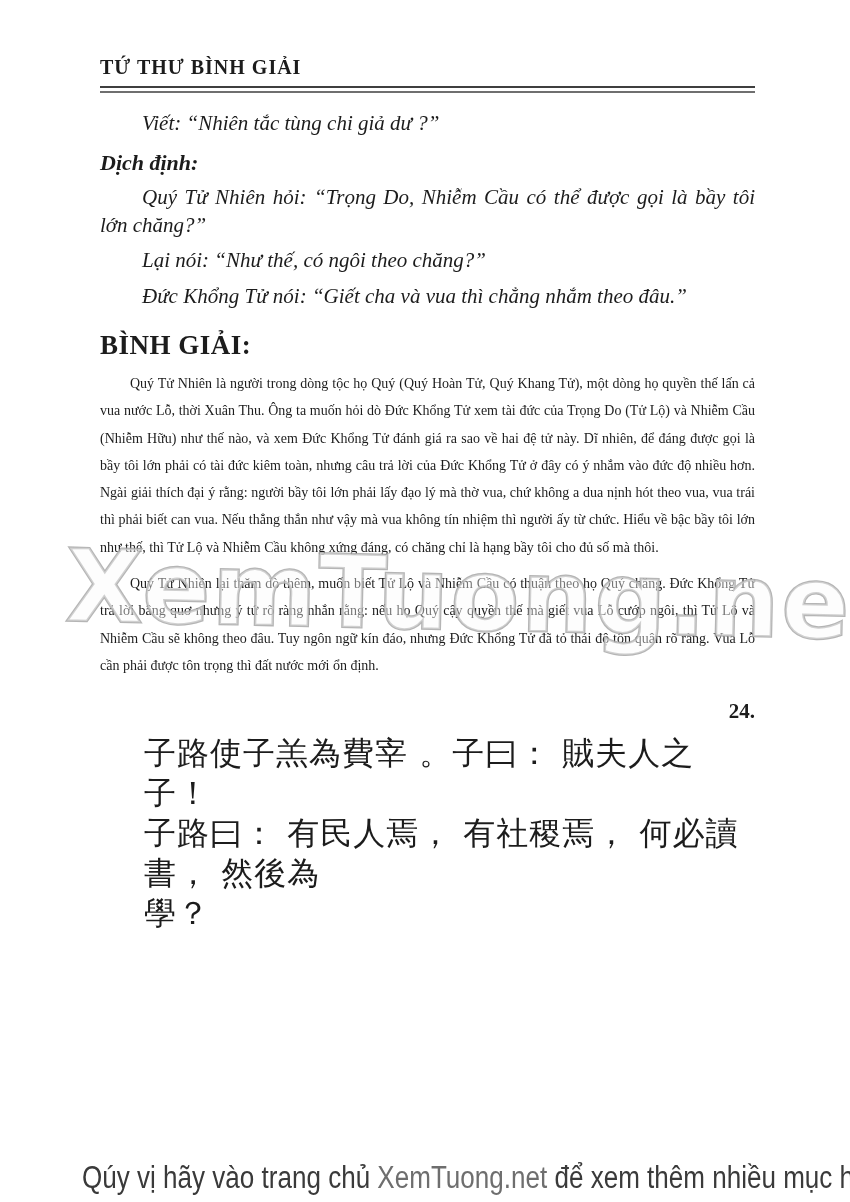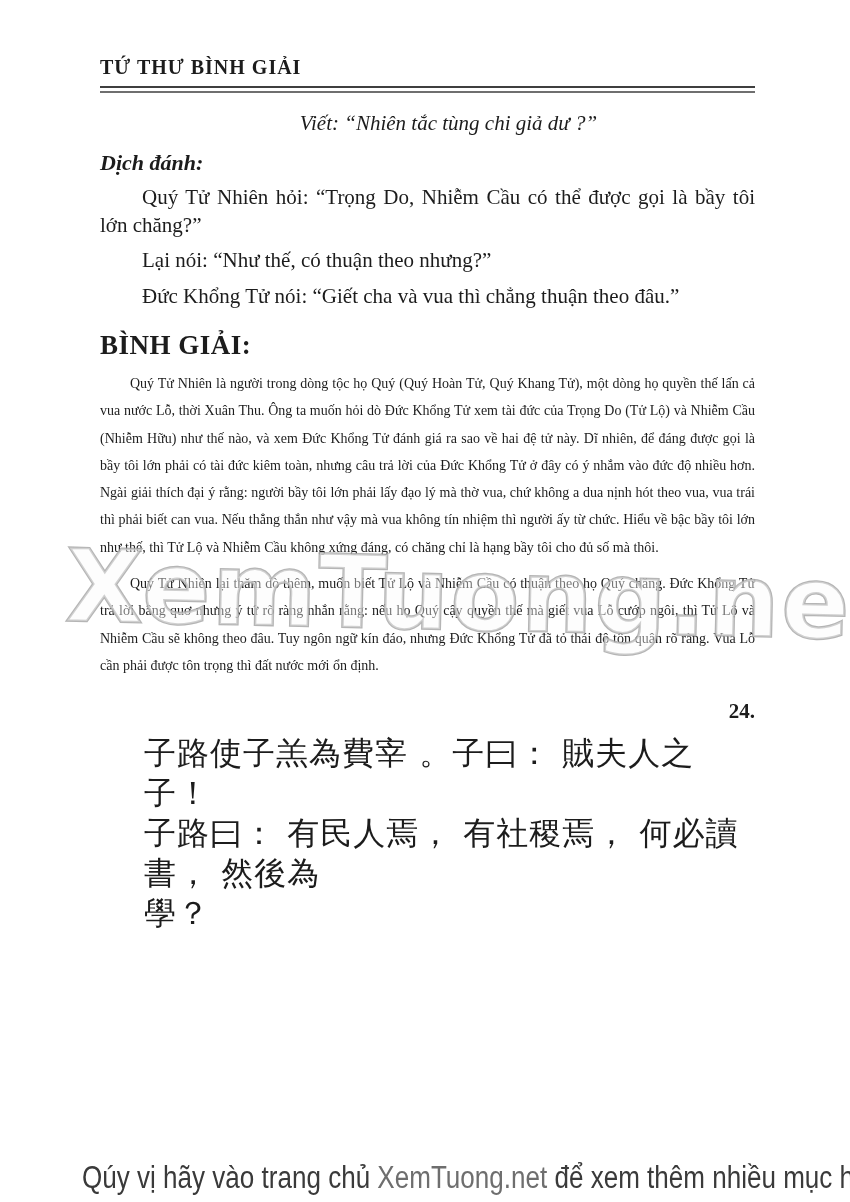--- a/index.html
+++ b/index.html
@@ -18,28 +18,28 @@
     font-size:20px;font-weight:bold;letter-spacing:1px;margin:0;
   }
   .rule{
     height:3px;margin-top:7px;
     border-top:2px solid #3f3f3f;
     border-bottom:2px solid #6f6f6f;
   }
 
   .hanvan{margin-top:15px;padding-left:42px;}
   .hanvan p{
-    margin:0 0 7px 0;font-style:italic;font-size:21px;line-height:30px;text-align:center;
+    margin:0 0 7px 0;font-style:italic;font-size:21px;line-height:30px;
   }
 
   .h-dich{
     font-size:22px;font-weight:bold;font-style:italic;margin:12px 0 0 0;
   }
   .dich p{
-    margin:8px 0 0 0;font-size:21px;line-height:27.5px;
+    margin:8px 0 0 0;font-style:italic;font-size:21px;line-height:27.5px;
     text-align:justify;text-indent:42px;
   }
 
   .h-binh{
     font-size:27px;font-weight:bold;letter-spacing:0.5px;margin:20px 0 0 0;
   }
   .binh p{
     margin:9px 0 0 0;font-size:14px;line-height:27.3px;
     text-align:justify;text-indent:30px;
   }
@@ -80,25 +80,25 @@
 <div class="page">
   <div class="content">
 
     <h1 class="running-head">TỨ THƯ BÌNH GIẢI</h1>
     <div class="rule"></div>
 
     <section class="hanvan">
       <p>Viết: “Nhiên tắc tùng chi giả dư ?”</p>
     </section>
 
-    <h2 class="h-dich">Dịch đánh:</h2>
+    <h2 class="h-dich">Dịch định:</h2>
     <section class="dich">
       <p>Quý Tử Nhiên hỏi: “Trọng Do, Nhiễm Cầu có thể được gọi là bầy tôi lớn chăng?”</p>
-      <p>Lại nói: “Như thế, có thuận theo nhưng?”</p>
-      <p>Đức Khổng Tử nói: “Giết cha và vua thì chẳng thuận theo đâu.”</p>
+      <p>Lại nói: “Như thế, có ngôi theo chăng?”</p>
+      <p>Đức Khổng Tử nói: “Giết cha và vua thì chẳng nhắm theo đâu.”</p>
     </section>
 
     <h2 class="h-binh">BÌNH GIẢI:</h2>
     <section class="binh">
       <p>Quý Tử Nhiên là người trong dòng tộc họ Quý (Quý Hoàn Tử, Quý Khang Tử), một dòng họ quyền thế lấn cả vua nước Lỗ, thời Xuân Thu. Ông ta muốn hỏi dò Đức Khổng Tử xem tài đức của Trọng Do (Tử Lộ) và Nhiễm Cầu (Nhiễm Hữu) như thế nào, và xem Đức Khổng Tử đánh giá ra sao về hai đệ tử này. Dĩ nhiên, để đáng được gọi là bầy tôi lớn phải có tài đức kiêm toàn, nhưng câu trả lời của Đức Khổng Tử ở đây có ý nhắm vào đức độ nhiều hơn. Ngài giải thích đại ý rằng: người bầy tôi lớn phải lấy đạo lý mà thờ vua, chứ không a dua nịnh hót theo vua, vua trái thì phải biết can vua. Nếu thẳng thắn như vậy mà vua không tín nhiệm thì người ấy từ chức. Hiểu về bậc bầy tôi lớn như thế, thì Tử Lộ và Nhiễm Cầu không xứng đáng, có chăng chỉ là hạng bầy tôi cho đủ số mà thôi.</p>
       <p>Quý Tử Nhiên lại thăm dò thêm, muốn biết Tử Lộ và Nhiễm Cầu có thuận theo họ Quý chăng. Đức Khổng Tử trả lời bâng quơ nhưng ý tứ rõ ràng nhắn rằng: nếu họ Quý cậy quyền thế mà giết vua Lỗ cướp ngôi, thì Tử Lộ và Nhiễm Cầu sẽ không theo đâu. Tuy ngôn ngữ kín đáo, nhưng Đức Khổng Tử đã tỏ thái độ tôn quân rõ ràng. Vua Lỗ cần phải được tôn trọng thì đất nước mới ổn định.</p>
     </section>
 
     <div class="section-num">24.</div>
 

